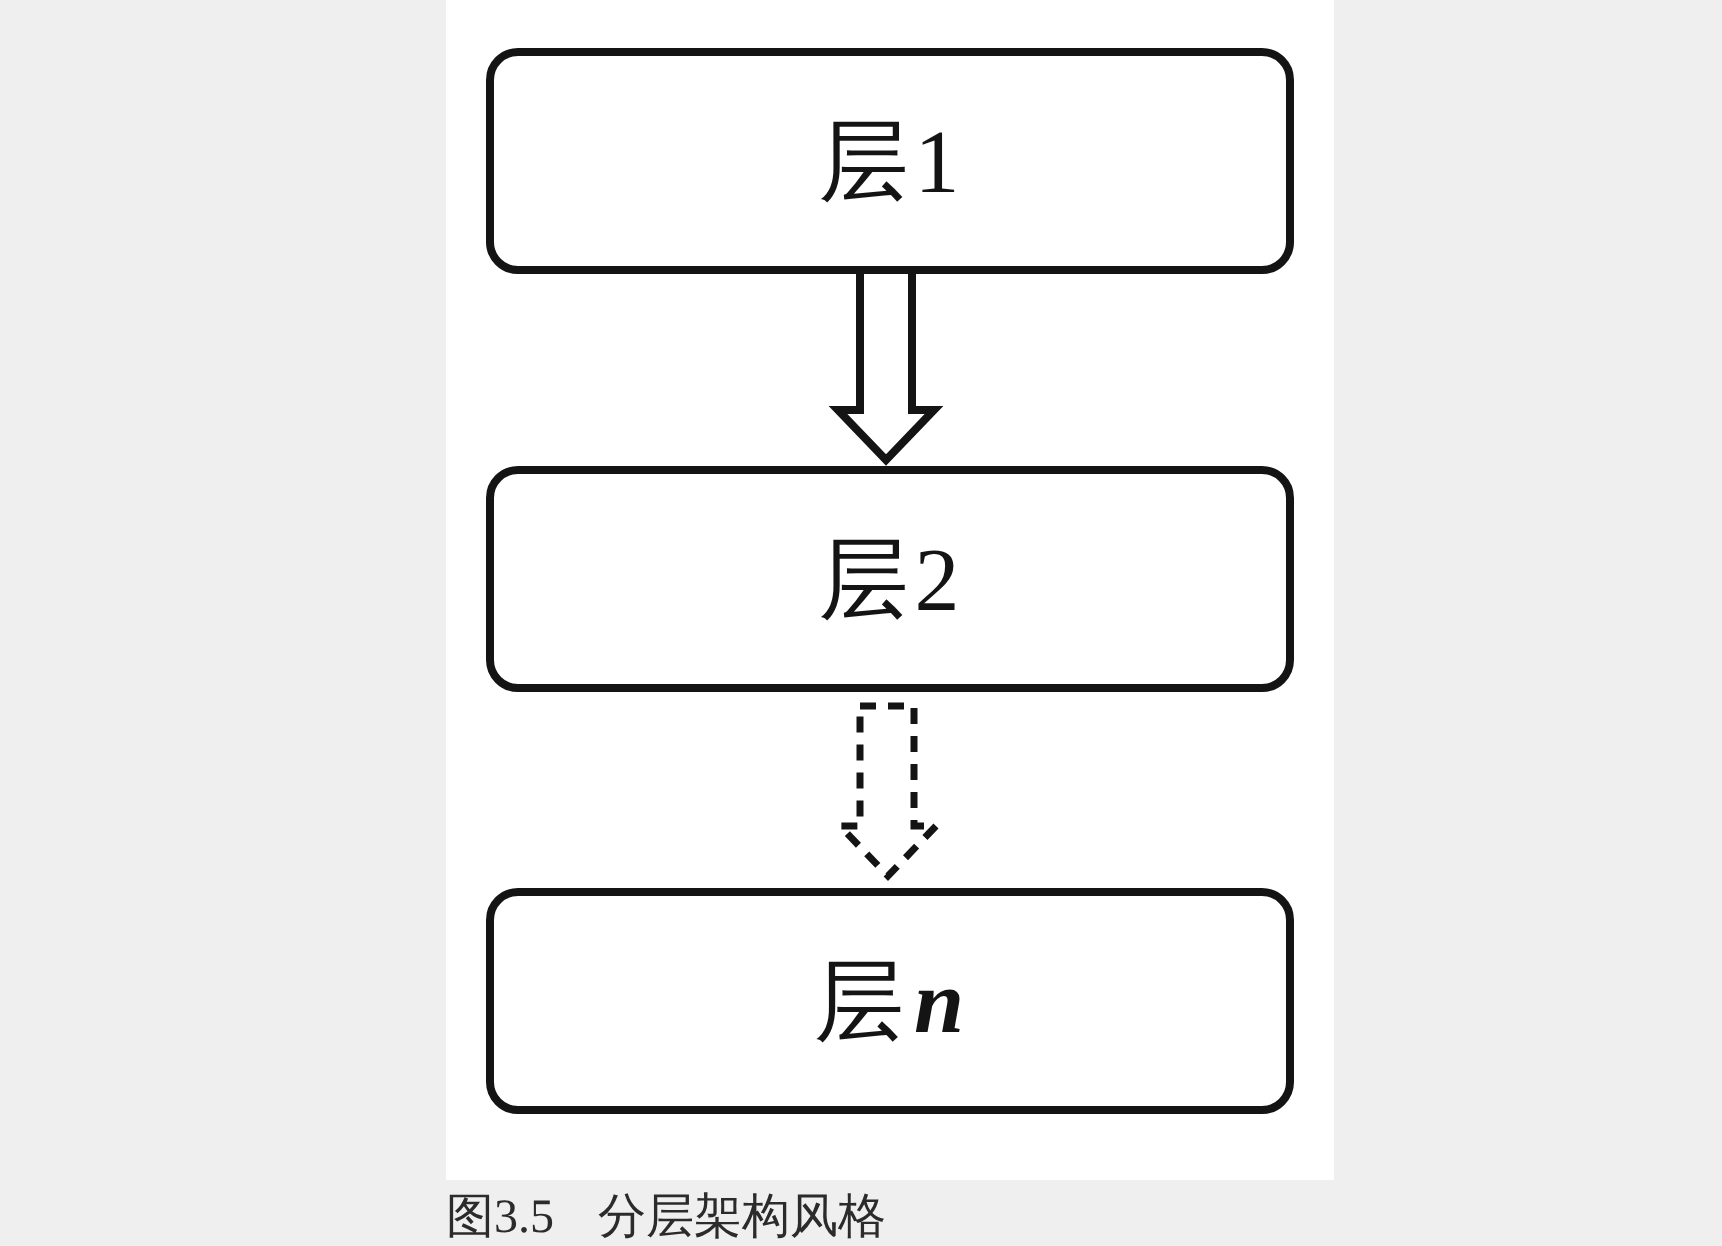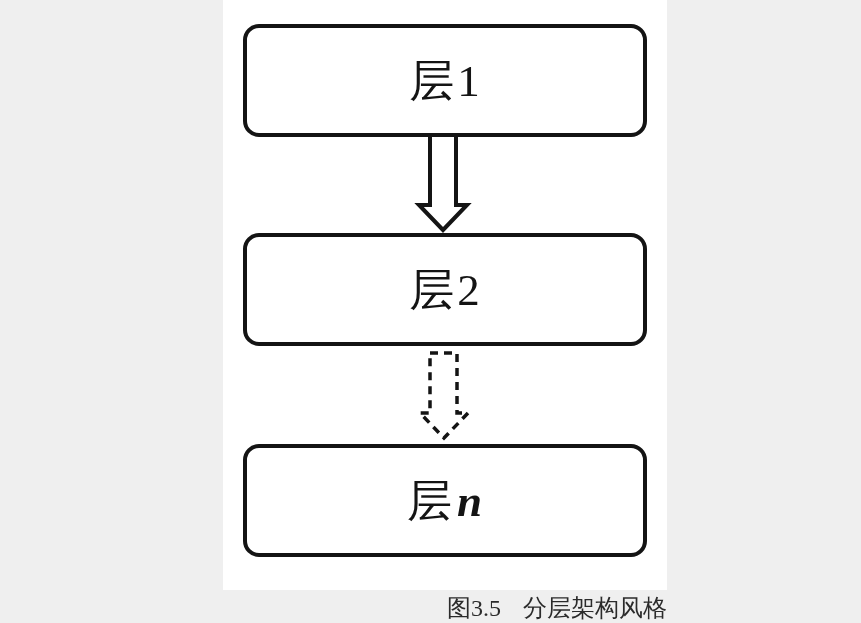--- a/index.html
+++ b/index.html
@@ -43,21 +43,21 @@
   .box-2 { top: 233px; }
   .box-3 { top: 444px; }
   .arrow-svg { position: absolute; overflow: visible; }
   .arrow-solid { left: 195px; top: 133px; }
   .arrow-dashed { left: 196px; top: 351px; }
   .caption {
     position: absolute;
     left: 223px;
     top: 592px;
     width: 444px;
-    text-align: right;
+    text-align: left;
     font-size: 24px;
     color: #2b2b2b;
     white-space: nowrap;
   }
   .caption .cap-title { margin-left: 22px; }
 </style>
 </head>
 <body>
 
 <div class="stage">

